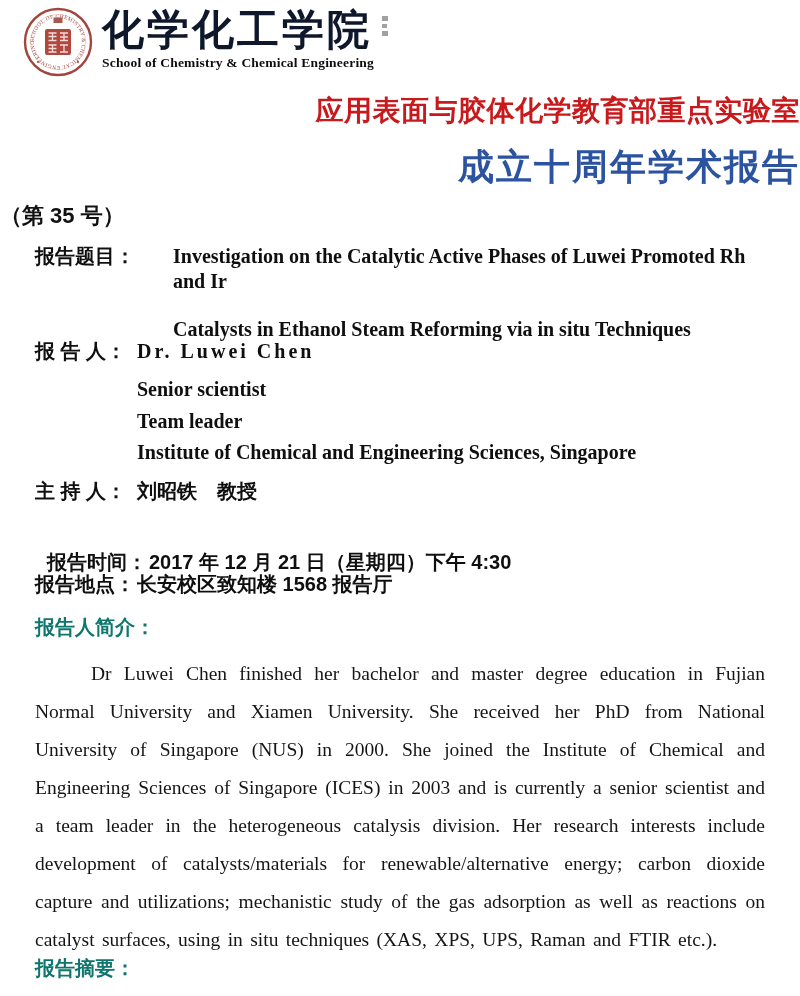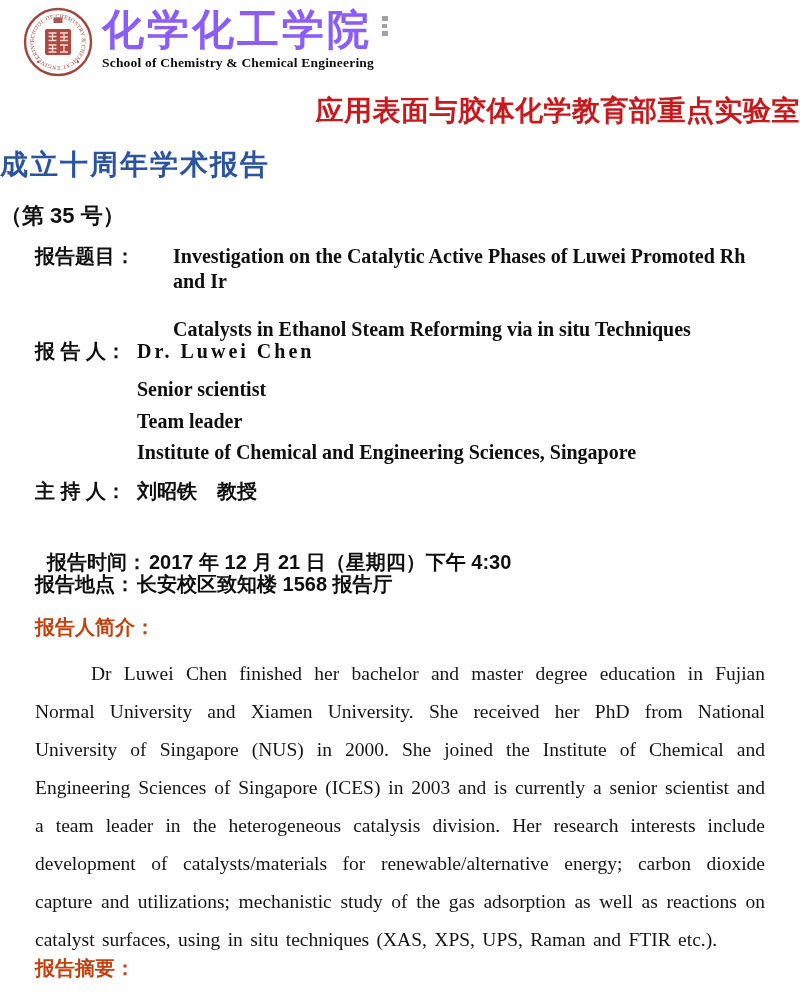--- a/index.html
+++ b/index.html
@@ -8,41 +8,41 @@
     position:relative; width:800px; height:996px; margin:0 auto;
     background:#ffffff; overflow:hidden;
     font-family:"Liberation Serif", serif; color:#141414;
   }
   
   .header { position:absolute; top:6px; left:22px; display:flex; align-items:flex-start; }
   .seal { width:72px; height:72px; flex-shrink:0; }
   .brand { margin-left:8px; position:relative; }
   .calligraphy {
     font-family:"Liberation Serif", serif;
-    font-weight:900; font-size:42px; line-height:48px; letter-spacing:3px; color:#8b5cf6;
+    font-weight:900; font-size:42px; line-height:48px; letter-spacing:3px; color:#0f172a;
   }
   .sig-mark { position:absolute; right:-16px; top:10px; width:8px; height:26px; opacity:.55; }
   .sig-mark i { display:block; background:#555; }
   .sig-mark i:nth-child(1){ width:6px; height:5px; margin-bottom:3px; }
   .sig-mark i:nth-child(2){ width:5px; height:4px; margin-bottom:3px; }
   .sig-mark i:nth-child(3){ width:6px; height:5px; }
   .brand-sub {
     font-family:"Liberation Serif", serif; font-weight:bold;
     font-size:13.5px; color:#0d0d0d; margin-top:1px; letter-spacing:.2px;
   }
   
   .title-red {
     position:absolute; top:88px; left:0; width:100%; text-align:right;
     font-family:"Liberation Sans", sans-serif; font-weight:bold;
     font-size:28px; line-height:46px; letter-spacing:.5px;
   }
   .title-blue {
-    position:absolute; top:144px; left:0; width:100%; text-align:left;
-    font-family:Liberation Mono, monospace; font-weight:bold;
-    font-size:28px; line-height:46px; letter-spacing:2px;
+    position:absolute; top:144px; left:0; width:100%; text-align:right;
+    font-family:Liberation Sans, sans-serif; font-weight:bold;
+    font-size:36px; line-height:46px; letter-spacing:2px;
   }
   .issue-no {
     position:absolute; top:201px; left:0; width:100%; text-align:left;
     font-family:"Liberation Sans", sans-serif; font-weight:bold;
     font-size:22px; color:#111;
   }
   
   .row { position:absolute; left:35px; right:35px; display:flex; align-items:flex-start; }
   .lbl {
     flex-shrink:0; width:102px;
@@ -61,21 +61,21 @@
   .speaker-sub3 { margin-top:6px; }
   .row-topic   { top:244px;gap:36px; }
   .row-speaker { top:339px; }
   .row-host    { top:479px; }
   .row-time    { top:550px;margin-left:12px; }
   .row-venue   { top:572px; }
   
   .bio-heading, .abstract-heading {
     position:absolute; left:35px;
     font-family:"Liberation Sans", sans-serif; font-weight:bold;
-    font-size:20px; line-height:25px; color:#c2410c;
+    font-size:20px; line-height:25px; color:#0f766e;
   }
   .bio-heading { top:615px; }
   .bio-text {
     position:absolute; top:655px; left:35px; width:730px;
     font-family:"Liberation Serif", serif; font-size:19.5px; line-height:38px;
     text-align:justify; text-indent:56px; word-spacing:2.5px; color:#151515;
   }
   .abstract-heading { top:956px; }
 </style>
 </head>

